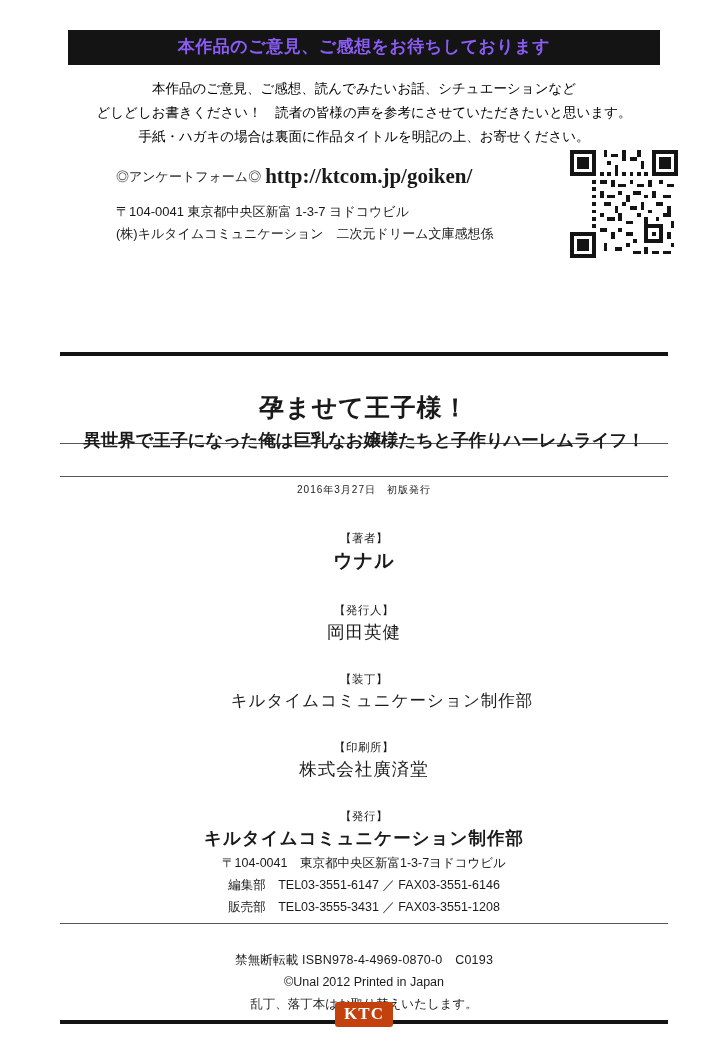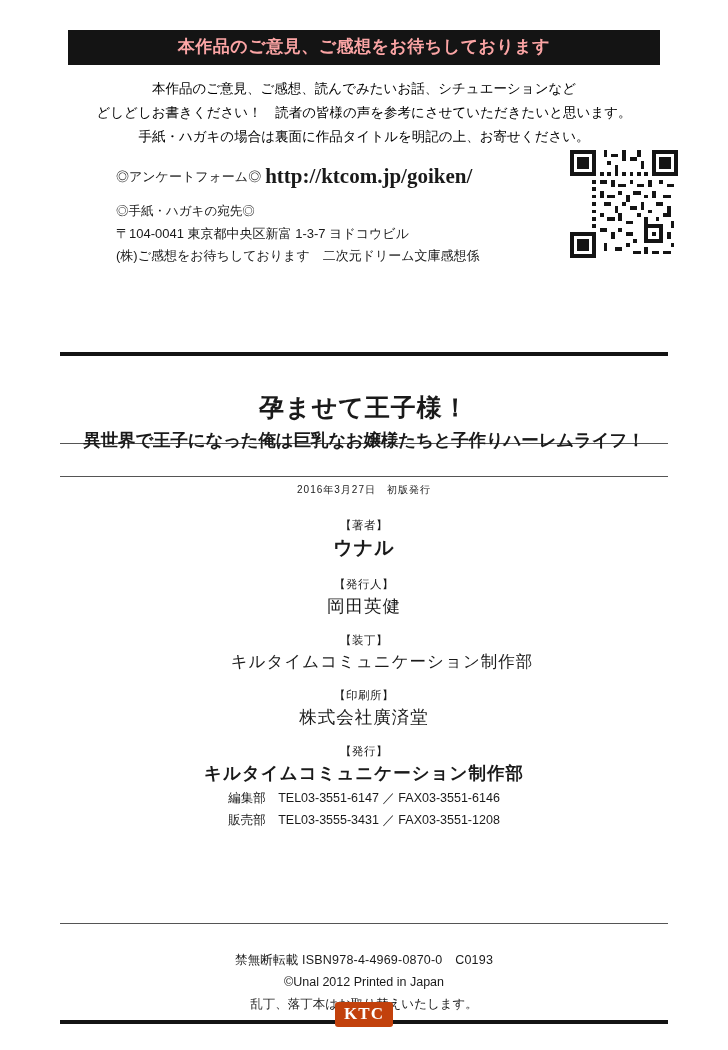--- a/index.html
+++ b/index.html
@@ -24,21 +24,21 @@
 
   
   .feedback-block {
     position: absolute;
     left: 68px;
     top: 30px;
     width: 592px;
   }
   .feedback-banner {
     background: #141414;
-    color: #fca5a5;
+    color: #8b5cf6;
     text-align: center;
     font-size: 17px;
     font-weight: bold;
     letter-spacing: 0.5px;
     padding: 7px 0 8px 0;
     line-height: 1.2;
   }
   .feedback-body {
     padding-top: 12px;
     text-align: center;
@@ -134,21 +134,21 @@
     font-size: 10px;
     margin: 0;
     padding: 7px 0 7px 0;
     letter-spacing: 1px;
   }
 
   .credits {
     margin-top: 6px;
   }
   .credit {
-    margin-top: 13px;
+    margin-top: 26px;
   }
   .credit-role {
     font-size: 11.5px;
     letter-spacing: 0.5px;
     line-height: 1.4;
   }
   .credit-name {
     font-size: 17.5px;
     letter-spacing: 1px;
     line-height: 1.5;
@@ -211,23 +211,22 @@
       <div>どしどしお書きください！　読者の皆様の声を参考にさせていただきたいと思います。</div>
       <div>手紙・ハガキの場合は裏面に作品タイトルを明記の上、お寄せください。</div>
     </div>
 
     <div class="form-row">
       <span class="form-label">◎アンケートフォーム◎</span>
       <span class="form-url">http://ktcom.jp/goiken/</span>
     </div>
 
     <div class="addr-block">
-      <div class="addr-head">◎手紙・ハガキの宛先◎</div>
       <div class="addr-line">〒104-0041 東京都中央区新富 1-3-7 ヨドコウビル</div>
-      <div class="addr-line">(株)ご感想をお待ちしております　二次元ドリーム文庫感想係</div>
+      <div class="addr-line">(株)キルタイムコミュニケーション　二次元ドリーム文庫感想係</div>
     </div>
 
     <div class="qr">
       <svg viewBox="0 0 29 29" width="108" height="108" shape-rendering="crispEdges">
         <rect width="29" height="29" fill="#ffffff"></rect>
         <g fill="#141414">
 
           <rect x="0" y="0" width="7" height="1"></rect>
             <rect x="0" y="6" width="7" height="1"></rect>
           <rect x="0" y="0" width="1" height="7"></rect>
@@ -359,20 +358,21 @@
       </div>
 
       <div class="credit">
         <div class="credit-role">【印刷所】</div>
         <div class="credit-name">株式会社廣済堂</div>
       </div>
 
       <div class="credit">
         <div class="credit-role">【発行】</div>
         <div class="credit-name" style="font-weight:bold;">キルタイムコミュニケーション制作部</div>
+        <div class="pub-lines">〒104-0041　東京都中央区新富1-3-7ヨドコウビル</div>
         <div class="pub-lines tel">編集部　TEL03-3551-6147 ／ FAX03-3551-6146</div>
         <div class="pub-lines tel">販売部　TEL03-3555-3431 ／ FAX03-3551-1208</div>
       </div>
 
     </div>
   </div>
 
   <div class="colophon legal" style="top:938px;">
     <div class="isbn">禁無断転載 ISBN978-4-4969-0870-0　C0193</div>
     <div>©Unal 2012 Printed in Japan</div>

